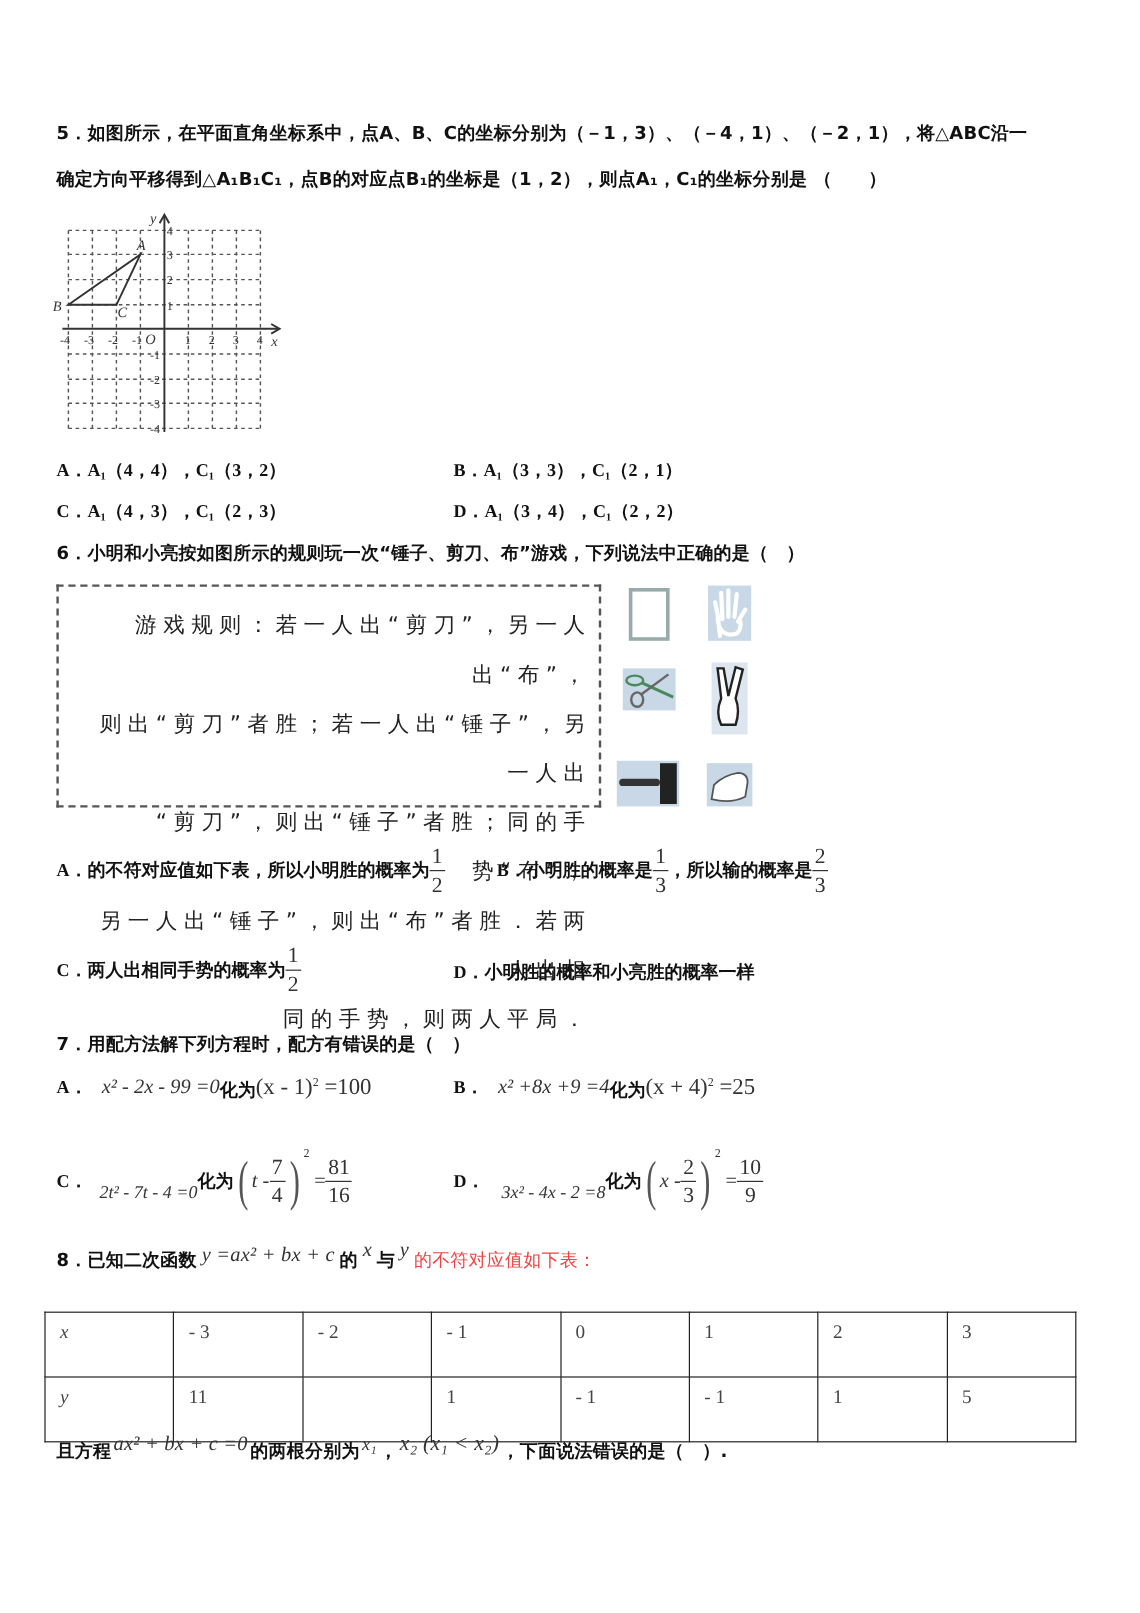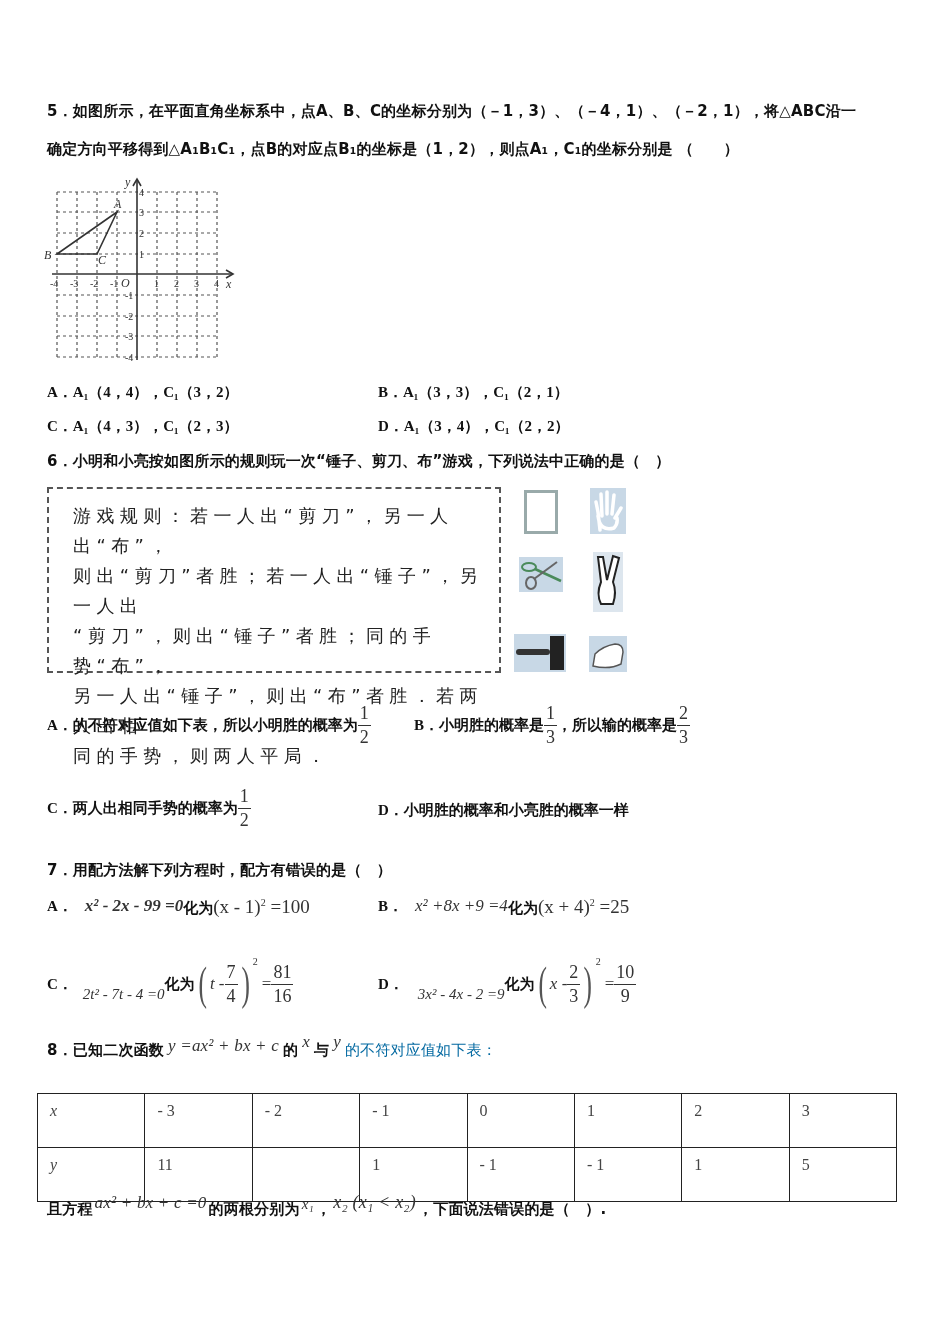--- a/index.html
+++ b/index.html
@@ -11,22 +11,22 @@
   .serif { font-family: "Liberation Serif", "DejaVu Serif", serif; }
   .math { font-family: "Liberation Serif", "DejaVu Serif", serif; font-weight: normal; font-size: 17px; color: #333; }
   .mi { font-style: italic; }
   .frac { display: inline-flex; flex-direction: column; align-items: center; vertical-align: middle;
           font-family: "Liberation Serif", serif; font-weight: normal; font-size: 18px; color: #333; line-height: 1.05; }
   .frac .num { padding: 0 2px 2px; border-bottom: 1px solid #333; }
   .frac .den { padding: 2px 2px 0; }
   .paren-big { font-family: "Liberation Serif", serif; font-weight: normal; font-size: 46px; color: #555; vertical-align: middle; line-height: 1; transform: scaleX(0.55); display: inline-block; }
   .sup { font-size: 10px; vertical-align: super; }
   .rules-box { left: 47px; top: 487px; width: 454px; height: 186px; border: 2px dashed #555; box-sizing: border-box; }
-  .rules-text { position: absolute; left: 24px; top: 12px; width: 420px; font-size: 18px; line-height: 30px;
-                letter-spacing: 5.4px; color: #222; font-family: "DejaVu Sans", sans-serif; }
+  .rules-text { position: absolute; left: 24px; top: 12px; width: 420px; font-size: 18px; line-height: 41px;
+                letter-spacing: 5.4px; color: #222; font-family: "DejaVu Sans", sans-serif; text-align: right; }
   table.vals { position: absolute; left: 37px; top: 1093px; border-collapse: collapse; width: 860px; }
   table.vals td { border: 1.5px solid #222; height: 45px; vertical-align: top; padding: 8px 12px 0; width: 82px;
                   font-family: "Liberation Serif", serif; font-size: 16px; color: #444; }
   .icon-tile { position: absolute; background: #c8d8e6; }
 </style>
 </head>
 <body>
 
 <div class="abs q" style="left:47px; top:102px;">5．如图所示，在平面直角坐标系中，点A、B、C的坐标分别为（－1，3）、（－4，1）、（－2，1），将△ABC沿一</div>
 <div class="abs q" style="left:47px; top:140px;">确定方向平移得到△A₁B₁C₁，点B的对应点B₁的坐标是（1，2），则点A₁，C₁的坐标分别是 （　　）</div>
@@ -175,21 +175,21 @@
     </span>
 </div>
 <div class="abs opt" style="left:378px; top:801px;">
   <span class="serif">D．</span><span>小明胜的概率和小亮胜的概率一样</span>
 </div>
 
 <div class="abs q" style="left:47px; top:861px;">7．用配方法解下列方程时，配方有错误的是（　）</div>
 
 <div class="abs opt" style="left:47px; top:896px; display:flex; align-items:flex-end;">
   <span class="serif" style="margin-bottom:2px;">A．</span>
-  <span class="math mi" style="margin-left:12px; margin-bottom:2px;font-weight:bold;">x² - 2x - 99 =0</span>
+  <span class="math mi" style="margin-left:12px; margin-bottom:2px;">x² - 2x - 99 =0</span>
   <span style="margin-bottom:0;">化为</span>
   <span class="math" style="align-self:flex-start; font-size:19px;"><span>(x -  1)</span><span class="sup">2</span><span> =100</span></span>
 </div>
 <div class="abs opt" style="left:378px; top:896px; display:flex; align-items:flex-end;">
   <span class="serif" style="margin-bottom:2px;">B．</span>
   <span class="math mi" style="margin-left:12px; margin-bottom:2px;">x² +8x +9 =4</span>
   <span>化为</span>
   <span class="math" style="align-self:flex-start; font-size:19px;"><span>(x + 4)</span><span class="sup">2</span><span> =25</span></span>
 </div>
 
@@ -206,21 +206,21 @@
   <span class="paren-big">)</span>
   <span class="math sup" style="align-self:flex-start; margin-top:-2px;">2</span>
   <span class="math" style="margin-left:4px;">=</span>
   <span class="frac">
       <span class="num">81</span>
       <span class="den">16</span>
     </span>
 </div>
 <div class="abs opt" style="left:378px; top:958px; height:52px; display:flex; align-items:center;">
   <span class="serif">D．</span>
-  <span class="math mi" style="margin-left:14px; margin-top:20px; font-size:15px;">3x² - 4x - 2 =9</span>
+  <span class="math mi" style="margin-left:14px; margin-top:20px; font-size:15px;">3x² - 4x - 2 =8</span>
   <span>化为</span>
   <span class="paren-big">(</span>
   <span class="math mi">x - </span>
   <span class="frac">
       <span class="num">2</span>
       <span class="den">3</span>
     </span>
   <span class="paren-big">)</span>
   <span class="math sup" style="align-self:flex-start; margin-top:-2px;">2</span>
   <span class="math" style="margin-left:4px;">=</span>
@@ -230,21 +230,21 @@
     </span>
 </div>
 
 <div class="abs q" style="left:47px; top:1040px; display:flex; align-items:flex-end;">
   <span>8．已知二次函数</span>
   <span class="math mi" style="align-self:flex-start; margin:0 4px; position:relative; top:-4px;">y =ax² + bx + c</span>
   <span>的</span>
   <span class="math mi" style="position:relative; top:-8px; margin:0 4px;">x</span>
   <span>与</span>
   <span class="math mi" style="position:relative; top:-8px; margin:0 4px;">y</span>
-  <span style="font-weight:normal; color:#0369a1;">的不符对应值如下表：</span>
+  <span style="font-weight:normal; color:#ef4444;">的不符对应值如下表：</span>
 </div>
 
 <table class="vals">
   <tbody>
       <tr>
     <td class="mi">x</td>
     <td>- 3</td>
     <td>- 2</td>
     <td>- 1</td>
     <td>0</td>

